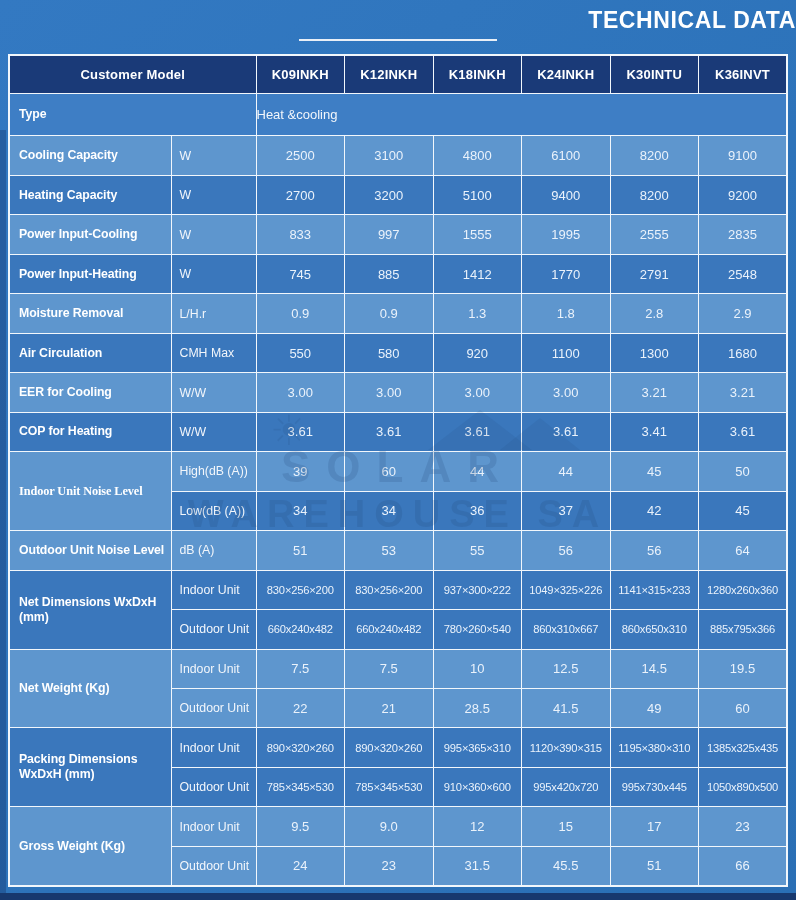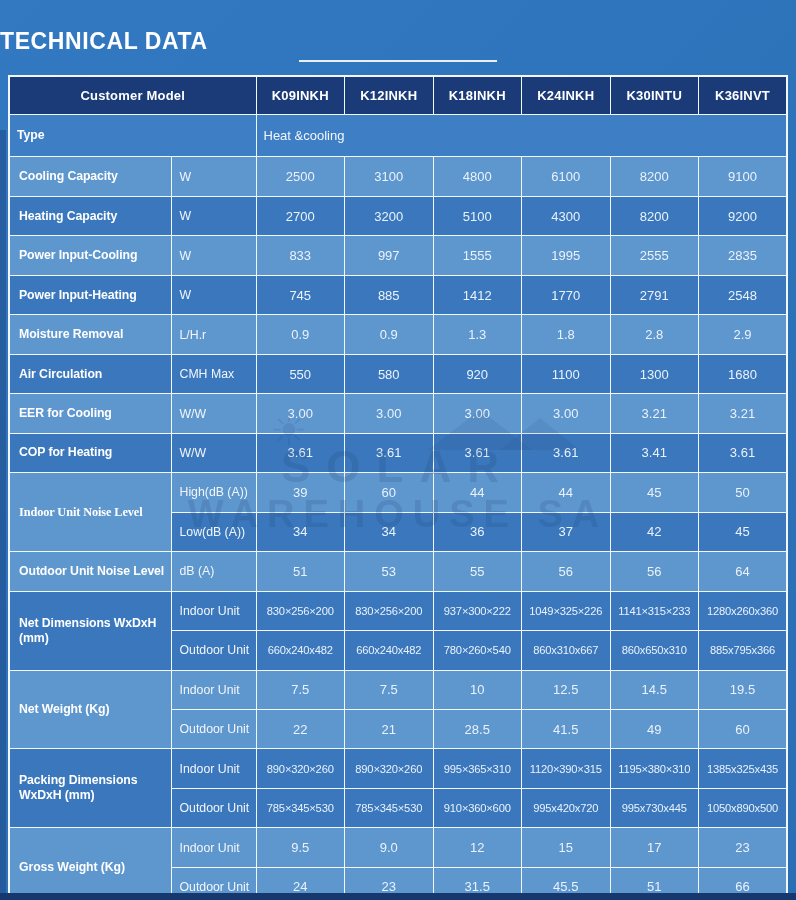--- a/index.html
+++ b/index.html
@@ -6,32 +6,32 @@
   html,body { width:796px; height:900px; overflow:hidden; }
   body { font-family:"Liberation Sans", sans-serif; }
   .page {
     position:relative; width:796px; height:900px;
     background:linear-gradient(135deg,#3379c2 0%, #2d73ba 55%, #2a6fb5 100%);
   }
   .left-shade { position:absolute; left:0; top:130px; bottom:7px; width:6px;
     background:rgba(14,38,88,0.30); }
   .bottom-bar { position:absolute; left:0; bottom:0; width:100%; height:7px; background:#17386e; }
 
-  .title-wrap { padding-top:28px; text-align:left; }
+  .title-wrap { padding-top:7px; text-align:right; }
   .title-wrap h1 { color:#ffffff; font-size:23px; font-weight:bold; letter-spacing:0.6px; line-height:27px; }
   .title-underline { width:198px; height:2px; background:#e9eff7; margin:5px auto 0; }
 
   table { margin:13px 8px 0; width:780px; height:833px; border-collapse:collapse; table-layout:fixed; }
   col.c-label { width:162px; } col.c-unit { width:85px; }
   td, th { border:1.6px solid #f2f7fc; color:#ffffff; height:39px; overflow:hidden; }
   table { border:2px solid #f2f7fc; }
   tr.hdr th { background:#1a3a78; font-size:13px; font-weight:bold; letter-spacing:0.2px; height:38px; }
   tr.light td { background:#5e96ce; }
   tr.dark td { background:#3a77bc; }
-  tr.type td { background:#3e7ec5; height:42px;padding-left:7px; }
+  tr.type td { background:#3e7ec5; height:42px; }
   td.cell-dark { background:#3a77bc;font-family:Liberation Serif, serif; }
   .lbl { text-align:left; padding-left:9px; font-weight:bold; font-size:12.3px; letter-spacing:-0.1px; line-height:15px; }
   .sub { text-align:left; padding-left:8px; font-size:12.3px; color:#f2f6fb; }
   .val { text-align:center; font-size:13px; color:#eaf2fb; }
   .dims { font-size:11.2px; letter-spacing:-0.2px;text-align:center; }
   .ctr { font-size:13px; color:#f2f6fb; }
 
   .watermark { position:absolute; left:0; right:0; top:444px; text-align:center;
     color:#1e4476; pointer-events:none; z-index:5; }
   .wm-line1 { font-size:44px; font-weight:bold; letter-spacing:16px; opacity:0.17; line-height:46px; }
@@ -93,21 +93,21 @@
       <td class="val">8200</td>
       <td class="val">9100</td>
     </tr>
 
     <tr class="dark">
       <td class="lbl">Heating Capacity</td>
       <td class="sub">W</td>
       <td class="val">2700</td>
       <td class="val">3200</td>
       <td class="val">5100</td>
-      <td class="val">4300</td>
+      <td class="val">9400</td>
       <td class="val">8200</td>
       <td class="val">9200</td>
     </tr>
 
     <tr class="light">
       <td class="lbl">Power Input-Cooling</td>
       <td class="sub">W</td>
       <td class="val">833</td>
       <td class="val">997</td>
       <td class="val">1555</td>

